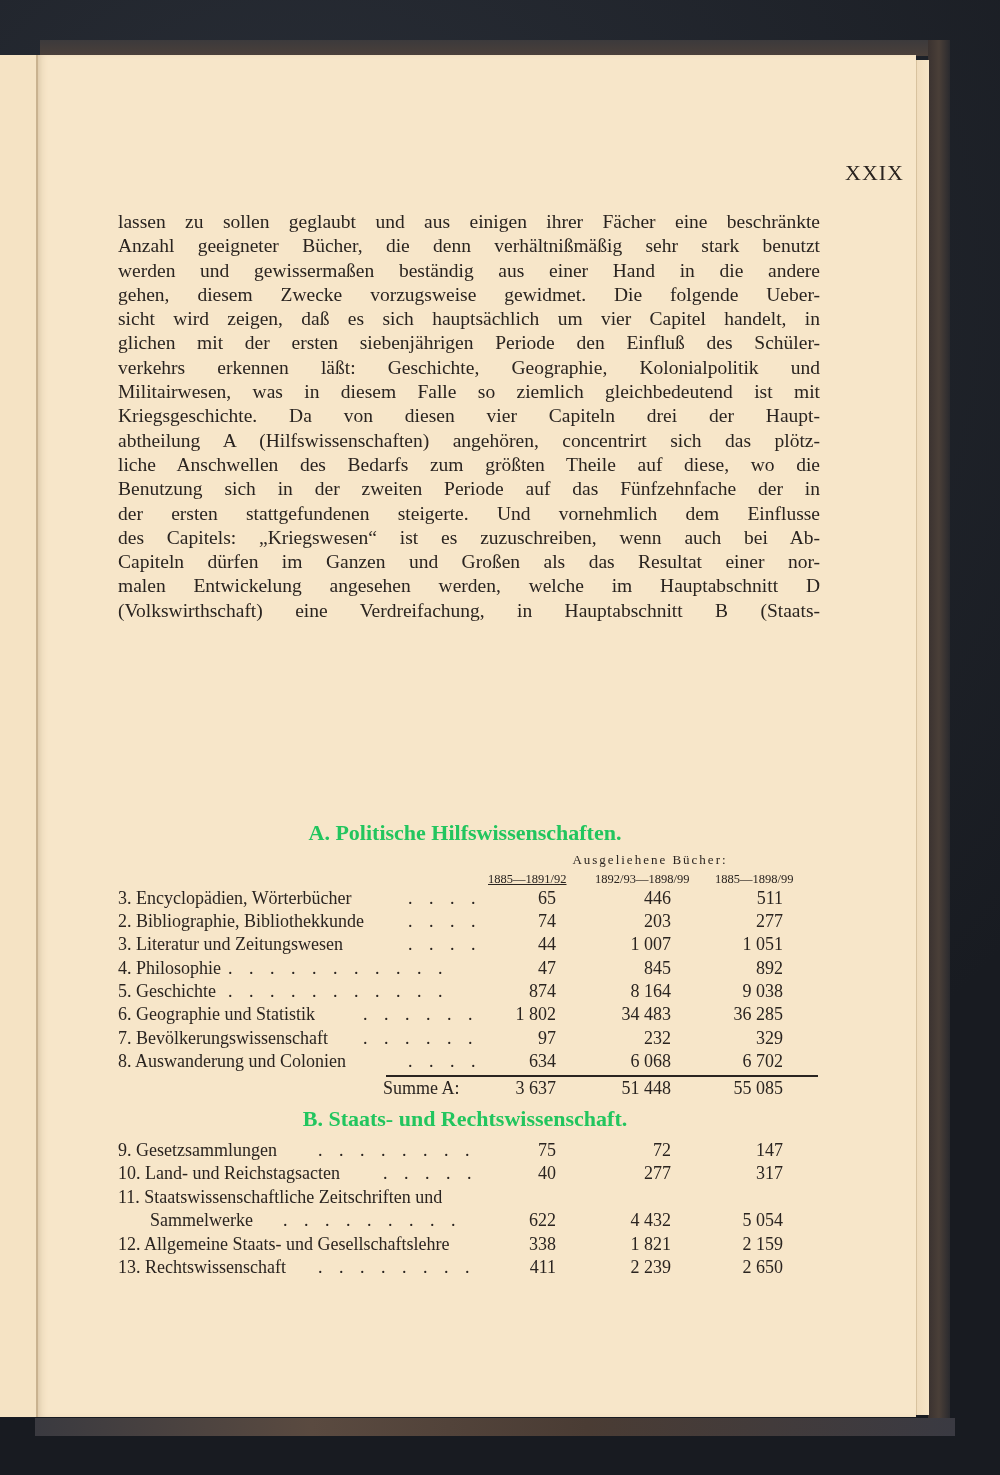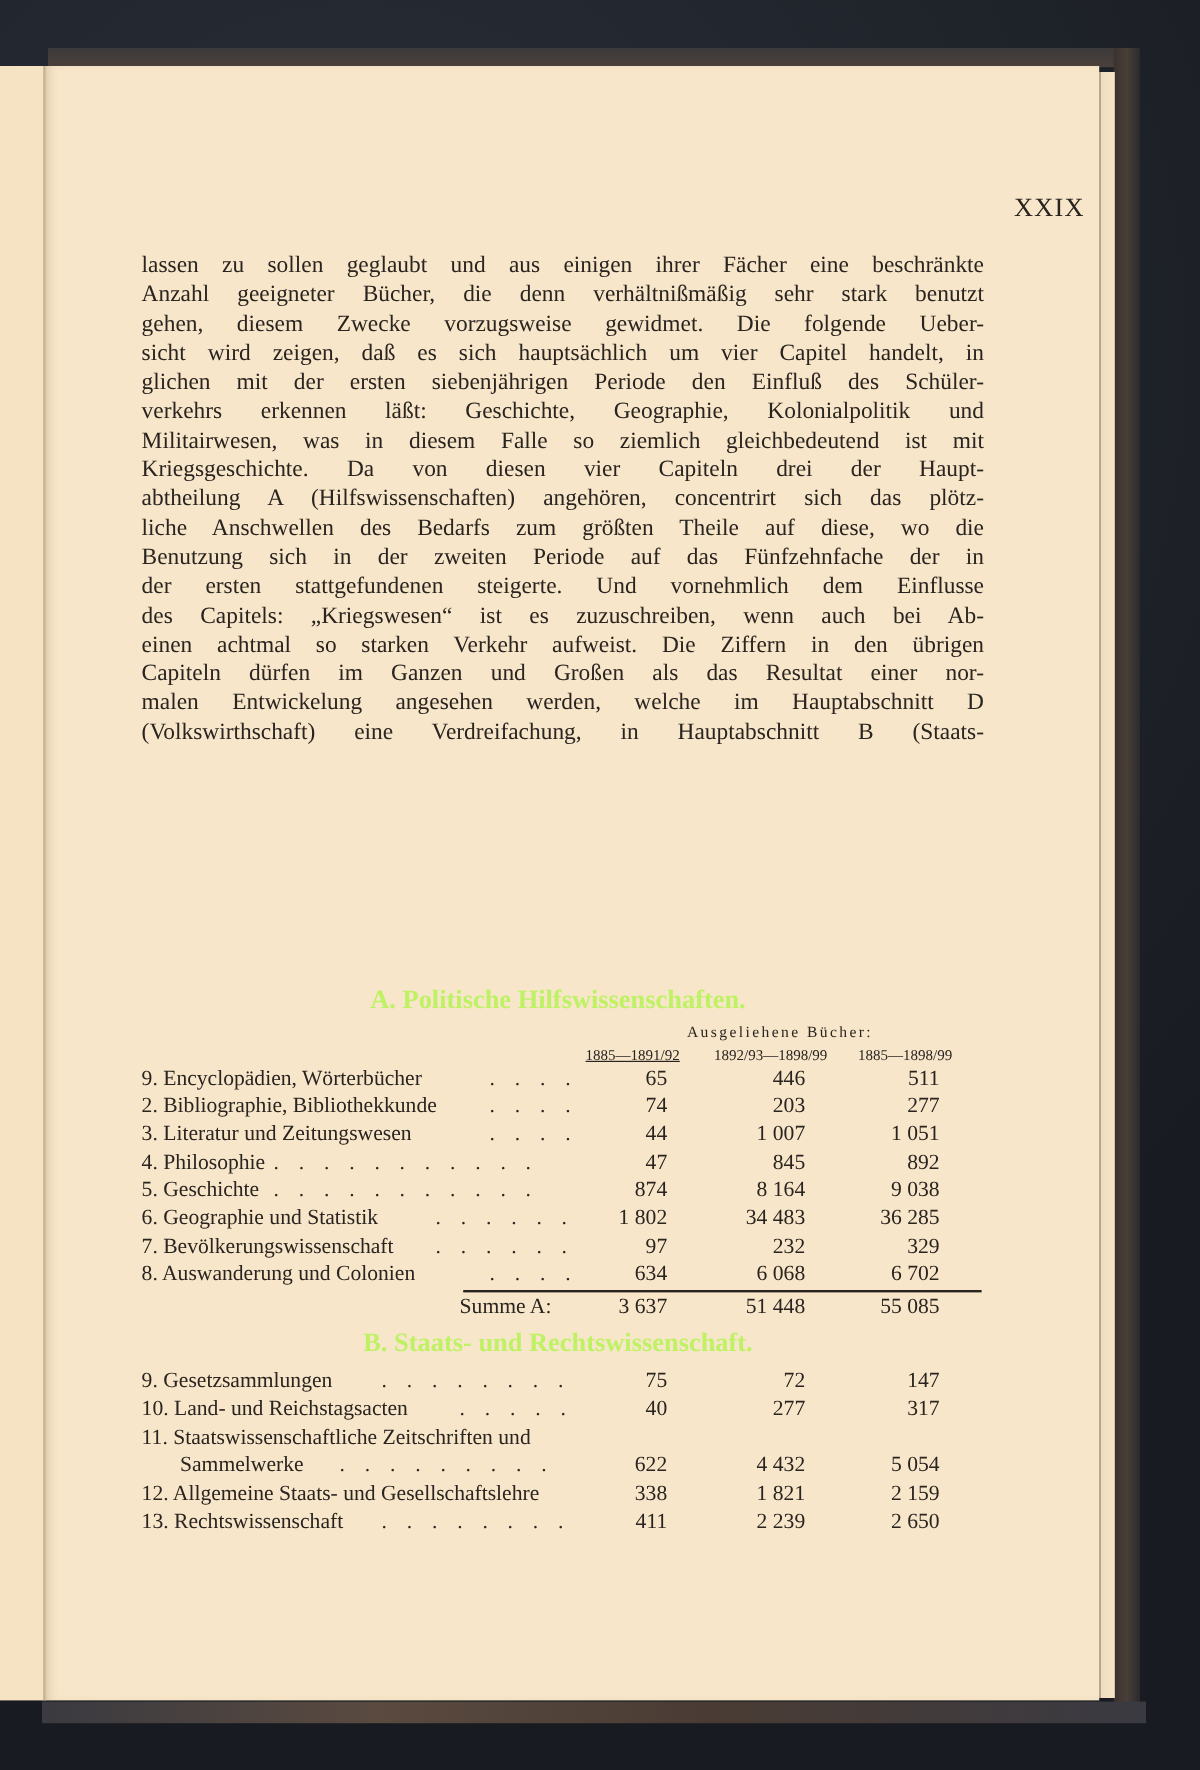--- a/index.html
+++ b/index.html
@@ -46,21 +46,21 @@
     }
     .body-text {
       position: absolute; left: 118px; top: 210px; width: 702px;
       font-family: "Liberation Serif", serif; font-size: 19.5px; line-height: 24.3px;
       color: #2a2420; text-align: justify;
     }
     .body-text .line { display: block; white-space: nowrap; text-align-last: justify; text-align: justify; }
     .body-text .line.last { text-align-last: left; }
     .section-title {
       position: absolute; left: 100px; width: 730px; text-align: center;
-      font-family: "Liberation Serif", serif; font-weight: bold; font-size: 22px; color: #bef264;
+      font-family: "Liberation Serif", serif; font-weight: bold; font-size: 22px; color: #22c55e;
     }
     .col-caption {
       position: absolute; left: 480px; width: 340px; text-align: center;
       font-family: "Liberation Serif", serif; font-size: 13px; letter-spacing: 2px; color: #2a2420;
     }
     .col-heads {
       position: absolute; top: 872px; left: 478px; width: 345px; height: 16px;
       font-family: "Liberation Serif", serif; font-size: 12.5px; color: #2a2420;
     }
     .col-heads span { position: absolute; white-space: nowrap; }
@@ -88,47 +88,47 @@
 <div class="cover-edge-bottom"></div>
 <div class="left-page"></div>
 <div class="page"></div>
 <div class="page-edge"></div>
 
 <div class="folio">XXIX</div>
 
 <div class="body-text">
   <span class="line">lassen zu sollen geglaubt und aus einigen ihrer Fächer eine beschränkte</span>
   <span class="line">Anzahl geeigneter Bücher, die denn verhältnißmäßig sehr stark benutzt</span>
+  <span class="line">werden und gewissermaßen beständig aus einer Hand in die andere</span>
   <span class="line">gehen, diesem Zwecke vorzugsweise gewidmet.  Die folgende Ueber-</span>
   <span class="line">sicht wird zeigen, daß es sich hauptsächlich um vier Capitel handelt, in</span>
   <span class="line">glichen mit der ersten siebenjährigen Periode den Einfluß des Schüler-</span>
   <span class="line">verkehrs erkennen läßt: Geschichte, Geographie, Kolonialpolitik und</span>
   <span class="line">Militairwesen, was in diesem Falle so ziemlich gleichbedeutend ist mit</span>
   <span class="line">Kriegsgeschichte.  Da von diesen vier Capiteln drei der Haupt-</span>
   <span class="line">abtheilung A (Hilfswissenschaften) angehören, concentrirt sich das plötz-</span>
   <span class="line">liche Anschwellen des Bedarfs zum größten Theile auf diese, wo die</span>
   <span class="line">Benutzung sich in der zweiten Periode auf das Fünfzehnfache der in</span>
   <span class="line">der ersten stattgefundenen steigerte.  Und vornehmlich dem Einflusse</span>
   <span class="line">des Capitels: „Kriegswesen“ ist es zuzuschreiben, wenn auch bei Ab-</span>
-  <span class="line">einen achtmal so starken Verkehr aufweist.  Die Ziffern in den übrigen</span>
   <span class="line">Capiteln dürfen im Ganzen und Großen als das Resultat einer nor-</span>
   <span class="line">malen Entwickelung angesehen werden, welche im Hauptabschnitt D</span>
   <span class="line">(Volkswirthschaft) eine Verdreifachung, in Hauptabschnitt B (Staats-</span>
 </div>
 
 <div class="section-title" style="top:820px;">A. Politische Hilfswissenschaften.</div>
 <div class="col-caption" style="top:852px;">Ausgeliehene Bücher:</div>
 <div class="col-heads">
   <span style="left:10px;text-decoration:underline;">1885—1891/92</span>
   <span style="left:117px;">1892/93—1898/99</span>
   <span style="left:237px;text-align:center;">1885—1898/99</span>
 </div>
 
 <div class="row" style="top:888px;">
-  <span class="label">9. Encyclopädien, Wörterbücher</span>
+  <span class="label">3. Encyclopädien, Wörterbücher</span>
   <span class="dots" style="left:290px;">. . . .</span>
   <span class="num n1">65</span>
   <span class="num n2">446</span>
   <span class="num n3">511</span>
 </div>
 <div class="row" style="top:911px;">
   <span class="label">2. Bibliographie, Bibliothekkunde</span>
   <span class="dots" style="left:290px;">. . . .</span>
   <span class="num n1">74</span>
   <span class="num n2">203</span>

